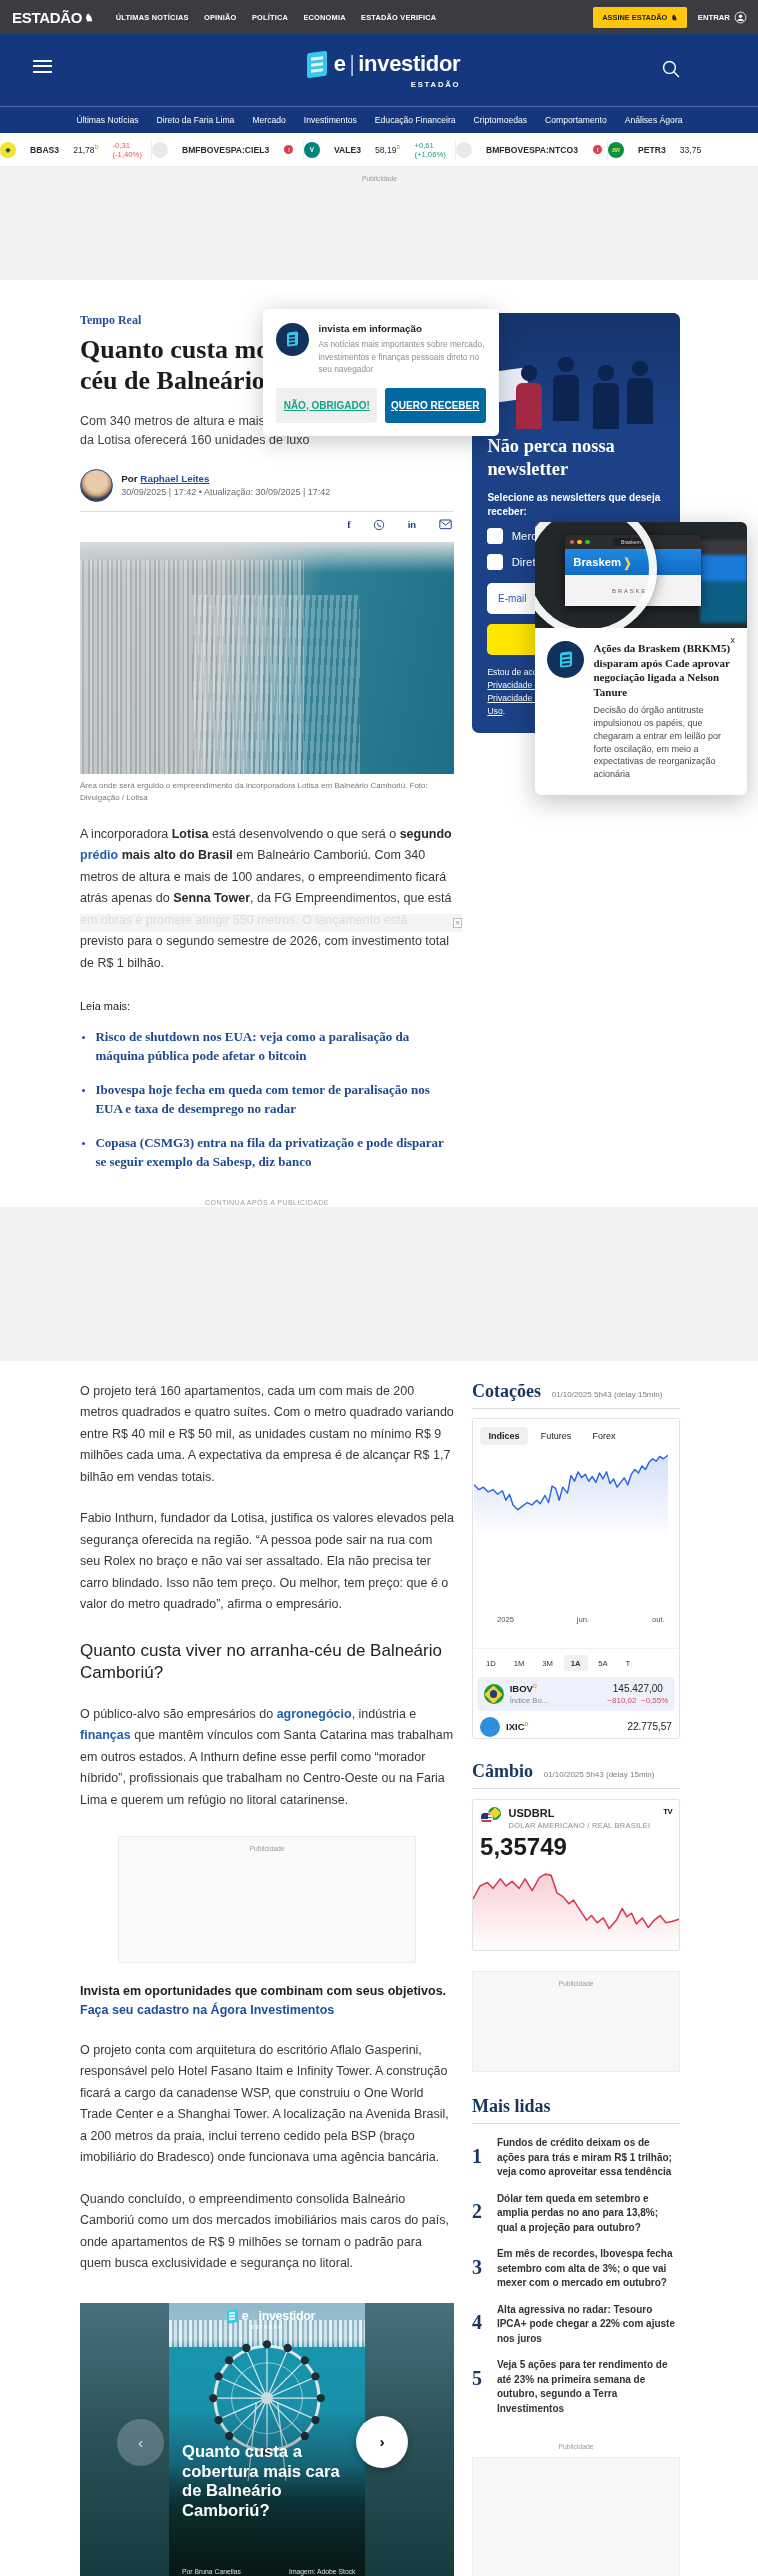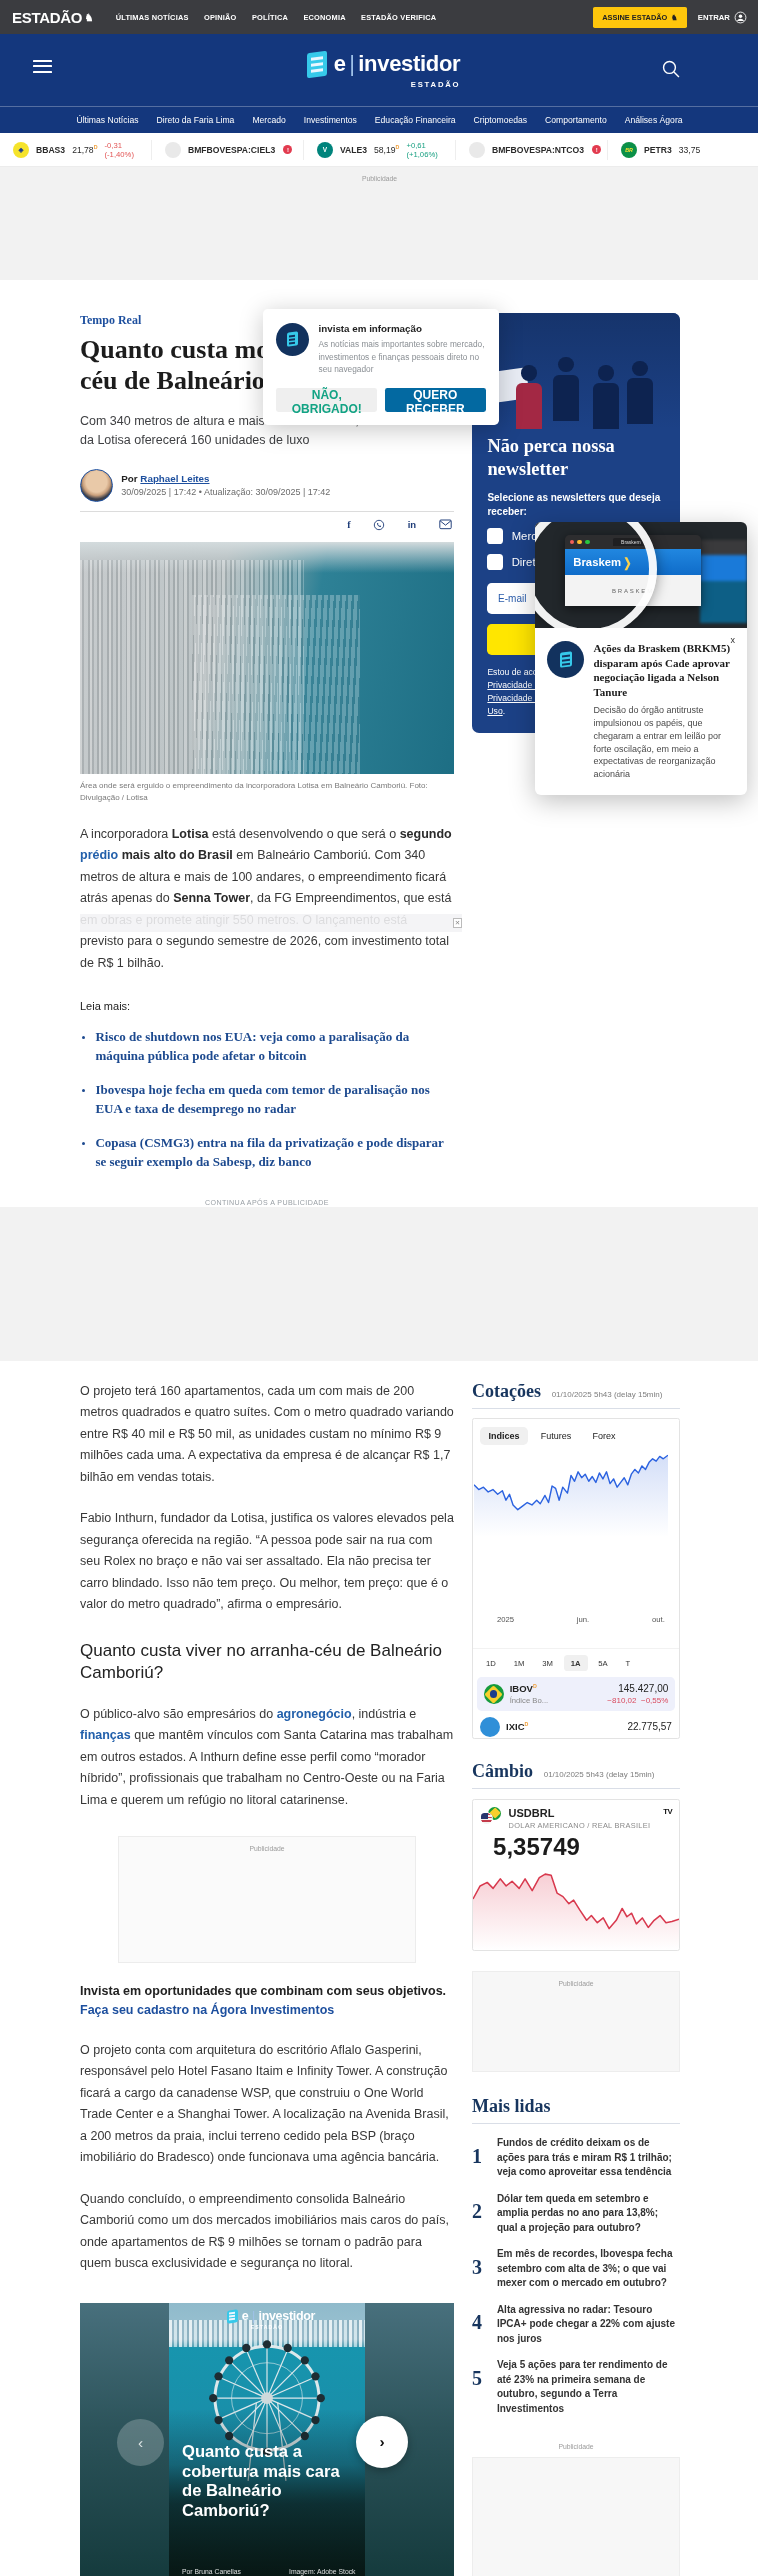--- a/index.html
+++ b/index.html
@@ -27,21 +27,21 @@
   .brand-text .bar { font-weight:300; color:#9fc1e8; padding:0 3.6px; }
   .brand-sub { color:#fff; font-size:7.7px; letter-spacing:1.8px; font-weight:bold; text-align:right; margin-top:2.4px; }
   .search { position:absolute; right:77px; top:24px; cursor:pointer; }
 
   
   .bluenav { background:#14377d; border-top:0.6px solid rgba(255,255,255,.28); height:27px; display:flex; align-items:center; justify-content:center; gap:18px; }
   .bluenav span { color:#fff; font-size:8.6px; cursor:pointer; }
 
   
   .ticker { height:34px; display:flex; align-items:center; border-bottom:0.6px solid #ececec; position:relative; overflow:hidden; }
-  .titem { flex:1; display:flex; align-items:center; gap:7px; padding-left:13px; height:20px; border-left:0.6px solid #eee; position:relative; }
+  .titem { flex:1; display:flex; align-items:center; gap:14px; height:20px; border-left:0.6px solid #eee; position:relative; }
   .titem:first-child { border-left:none; }
   .ticon { width:16px; height:16px; border-radius:50%; display:flex; align-items:center; justify-content:center; font-size:6.5px; font-weight:bold; flex:none; }
   .ticon.bb { background:#f5e32c; color:#1d3c8c; }
   .ticon.gray { background:#e9e9e9; }
   .ticon.vale { background:#00847c; color:#fff; }
   .ticon.petr { background:#0b9048; color:#fde431; font-style:italic; font-size:5.3px; }
   .tbadge { width:9px; height:9px; background:#e23b4f; border-radius:50%; color:#fff; font-size:6px; font-weight:bold; display:flex; align-items:center; justify-content:center; margin-left:1.2px; }
   .tsym { font-weight:bold; font-size:8.6px; color:#2a2a2a; }
   .tval { font-size:8.6px; color:#2a2a2a; }
   .tflag { color:#f0a03c; font-size:5.3px; vertical-align:super; font-weight:bold; }
@@ -150,21 +150,21 @@
   .notif { position:absolute; left:183px; top:28.5px; width:236px; background:#fff; border-radius:4.7px; box-shadow:0 4.7px 24px rgba(0,0,0,.22); padding:14.2px 13px 13px 13px; z-index:40; }
   .notif-row { display:flex; gap:9.5px; }
   .logo-circle { border-radius:50%; background:#12325e; display:flex; align-items:center; justify-content:center; flex:none; }
   .logo-circle .eicon { --stripe:#12325e; background:#36c9ea; transform:skewY(-8deg); }
   .notif .logo-circle { width:33px; height:33px; }
   .notif .eicon { width:10.7px; height:14.2px; border-radius:1.8px; }
   .notif .eicon::before { left:2.4px; right:2.4px; top:3px; height:1.8px; box-shadow:0 3.6px 0 var(--stripe), 0 7.1px 0 var(--stripe); }
   .notif-title { font-weight:bold; font-size:9.8px; color:#222; }
   .notif-body { font-size:8.3px; color:#8a8f94; line-height:1.5; margin-top:4.7px; }
   .notif-btns { display:flex; gap:7.1px; margin-top:12px; }
-  .notif-btns button { flex:1; height:24px; border:none; border-radius:2.4px; font-weight:bold; font-size:12px; cursor:pointer; font-family:"Liberation Sans", sans-serif; }
+  .notif-btns button { flex:1; height:35px; border:none; border-radius:2.4px; font-weight:bold; font-size:10px; cursor:pointer; font-family:"Liberation Sans", sans-serif;text-decoration:underline; }
   .btn-decline { background:#efefef; color:#12a384; }
   .btn-accept { background:#0369a1; color:#fff; }
 
   .braskem { position:absolute; left:455px; top:242px; width:212px; background:#fff; border-radius:6px; box-shadow:0 6px 26px rgba(0,0,0,.25); z-index:50; overflow:hidden; }
   .bk-img { height:106px; background:#22272b; position:relative; overflow:hidden; }
   .bk-window { position:absolute; left:30px; top:13px; width:136px; border-radius:4.7px 4.7px 0 0; overflow:hidden; box-shadow:0 2.4px 10.7px rgba(0,0,0,.5); }
   .bk-titlebar { height:14.2px; background:#2d2d2f; display:flex; align-items:center; padding:0 4.7px; gap:3px; }
   .bk-dot { width:4.7px; height:4.7px; border-radius:50%; }
   .bk-tab { margin-left:20px; background:#1f1f21; color:#ddd; font-size:5px; padding:1.2px 8.3px; border-radius:1.8px 1.8px 0 0; }
   .bk-blue { height:26px; background:linear-gradient(180deg,#2187e0,#0f6cc9); color:#fff; font-weight:bold; font-size:11.3px; display:flex; align-items:center; padding-left:8.3px; gap:2.4px; }
@@ -199,35 +199,35 @@
   .qrange.active { background:#f0f0f0; font-weight:bold; }
   .qrow { display:flex; align-items:center; gap:6px; padding:6px 7.1px; }
   .qrow.hl { background:#eef0fb; border-radius:4.7px; margin:0 3.6px; }
   .qflag { width:20px; height:20px; border-radius:50%; flex:none; position:relative; }
   .qflag.br { background:#179b3c; }
   .qflag.br::before { content:""; position:absolute; left:3.6px; top:3.6px; width:13px; height:13px; background:#f8d02c; transform:rotate(45deg); border-radius:1.8px; }
   .qflag.br::after { content:""; position:absolute; left:6.5px; top:6.5px; width:7.1px; height:7.1px; background:#1b3e8c; border-radius:50%; }
   .qflag.ixic { background:#2f8fd8; }
   .qsym { font-size:9.5px; font-weight:bold; color:#222; }
   .qname { font-size:7.7px; color:#888; margin-top:1.2px; }
-  .qvals { margin-left:auto; text-align:right; }
+  .qvals { margin-left:auto; text-align:center; }
   .qprice { font-size:10px; color:#222; }
   .qchg { font-size:8px; color:#d94a5e; margin-top:1.2px; }
 
   .fxcard { border:0.6px solid #e3e3e3; border-radius:2.4px; margin-top:9.5px; overflow:hidden; background:#fff; }
   .fxtop { display:flex; padding:7.1px 7.1px 0 7.1px; }
   .fxicon { position:relative; width:22.5px; height:18px; flex:none; }
   .fxicon .us { position:absolute; left:0; bottom:0; width:13px; height:13px; border-radius:50%; border:0.6px solid #fff; background:repeating-linear-gradient(180deg,#c43b4b 0 1.8px,#f4f2ef 1.8px 3.6px); z-index:2; }
   .fxicon .us::before { content:""; position:absolute; left:0; top:0; width:6.5px; height:6.5px; background:#27356e; border-radius:3.6px 0 0 0; }
   .fxicon .brs { position:absolute; right:1.2px; top:0; width:13px; height:13px; border-radius:50%; background:#179b3c; }
   .fxicon .brs::before { content:""; position:absolute; left:2.4px; top:2.4px; width:8.3px; height:8.3px; background:#f8d02c; transform:rotate(45deg); border-radius:1.2px; }
   .fxname { font-size:11px; font-weight:bold; color:#222; }
   .fxsub { font-size:7.4px; color:#8a8a8a; letter-spacing:0.3px; margin-top:1.8px; white-space:nowrap; overflow:hidden; }
   .tvmark { margin-left:auto; font-weight:bold; font-size:7.7px; color:#111; letter-spacing:-0.6px; }
-  .fxprice { font-size:24px; font-weight:bold; color:#1b1b1b; padding:3.6px 7.1px 0 7.1px;margin-left:13px; }
+  .fxprice { font-size:24px; font-weight:bold; color:#1b1b1b; padding:3.6px 7.1px 0 7.1px; }
 
   .side-adbox { margin-top:20px; height:101px; background:#f7f7f7; border:0.6px solid #ededed; text-align:center; padding-top:4.7px; }
   .side-adlabel { text-align:center; margin-top:24px; }
   .side-adbox2 { margin-top:6px; height:148px; background:#f7f7f7; border:0.6px solid #ededed; }
 
   .mais { margin-top:24px; }
   .ml-item { display:flex; gap:10.7px; margin-top:12px; }
   .ml-num { font-family:"Liberation Serif", serif; font-weight:bold; font-size:20px; color:#17355e; width:14.2px; flex:none; line-height:1.1; padding-top:8.3px; }
   .ml-text { font-size:10px; font-weight:bold; color:#333; line-height:1.45; cursor:pointer; }
 

